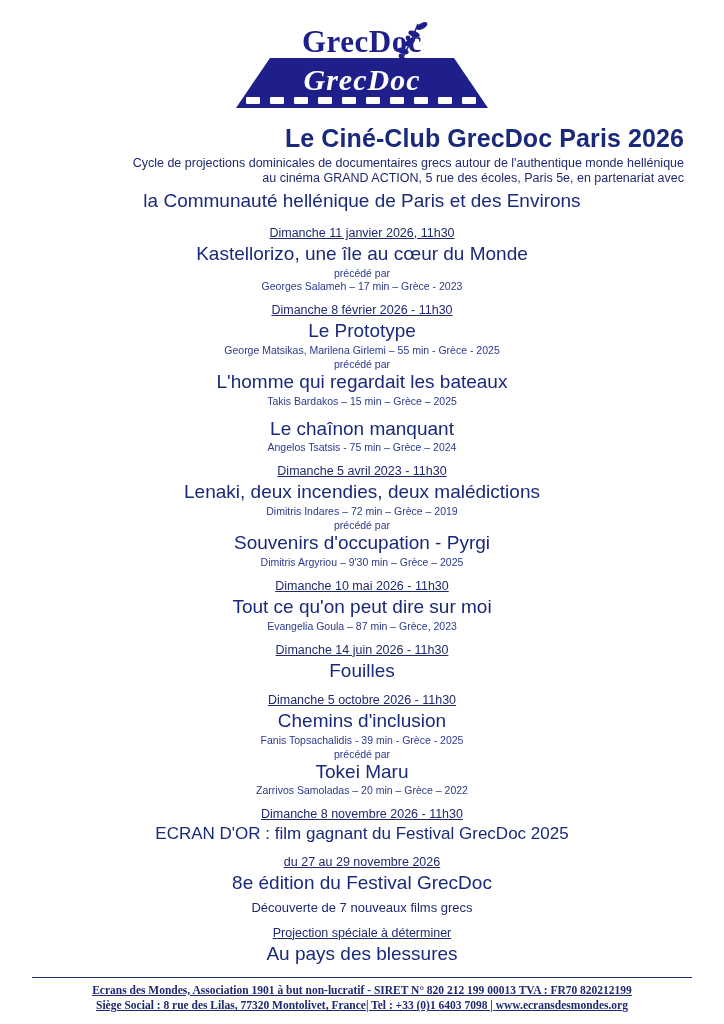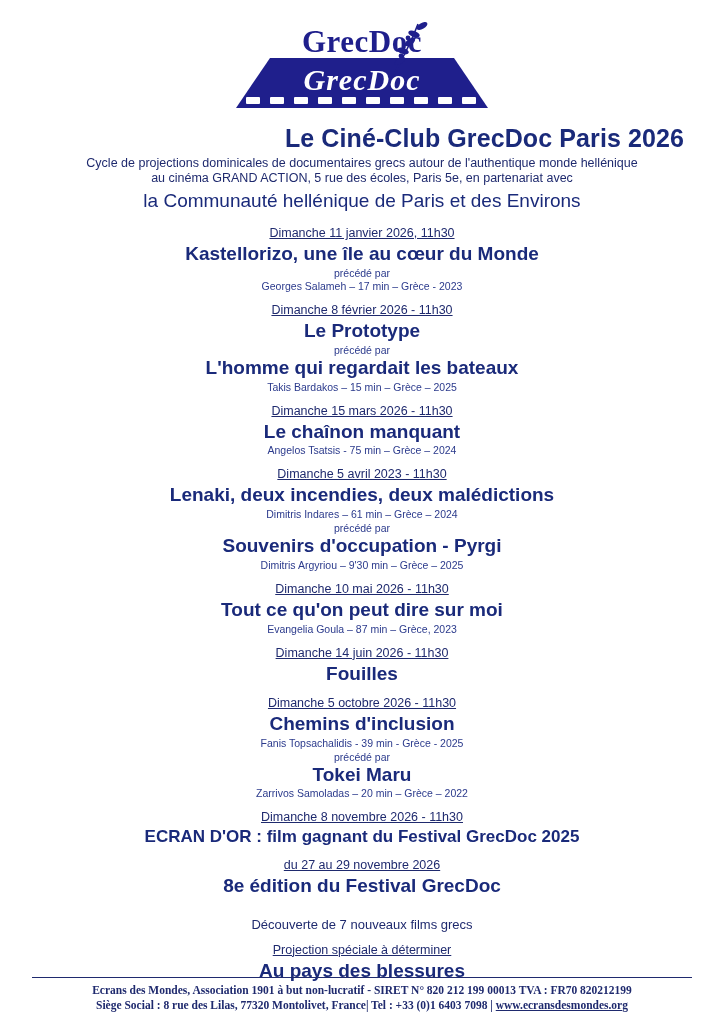--- a/index.html
+++ b/index.html
@@ -40,21 +40,21 @@
   
   .main-title {
     text-align: right;
     font-size: 25px;
     font-weight: bold;
     color: #1a2a7a;
     letter-spacing: 0.1px;
     margin: 2px 0 3px 0;
   }
   .sub1, .sub2 {
-    text-align: center;
+    text-align: right;
     font-size: 12.5px;
     color: #1f2a6e;
     margin: 1px 0;
   }
   .sub3 {
     text-align: center;
     font-size: 19px;
     font-weight: normal;
     color: #1a2a7a;
     margin: 5px 0 14px 0;
@@ -65,21 +65,21 @@
   .date {
     text-align: center;
     font-size: 12.5px;
     color: #1f2a6e;
     text-decoration: underline;
     margin-bottom: 3px;
   }
   .film-title {
     text-align: center;
     font-size: 19px;
-    font-weight: bold;
+    font-weight: normal;
     color: #1a2a7a;
     line-height: 1.15;
     margin: 1px 0 2px 0;
   }
   .film-title.small {
     font-size: 17px;
   }
   .credits {
     text-align: center;
     font-size: 10.5px;
@@ -89,30 +89,31 @@
   .preceded {
     text-align: center;
     font-size: 10.5px;
     color: #2b3a8c;
     margin: 0 0 1px 0;
   }
   .plain-line {
     text-align: center;
     font-size: 13px;
     color: #1f2a6e;
-    margin-top: 20px;
+    margin-top: 6px;
   }
 
   
   .footer {
     position: absolute;
     left: 0;
     right: 0;
     bottom: 10px;
     padding: 0 32px;
+    text-decoration: underline;
   }
   .footer-rule {
     border-top: 1px solid #1f2a6e;
     margin-bottom: 5px;
   }
   .footer-line {
     text-align: center;
     font-family: "Liberation Serif", serif;
     font-size: 11.5px;
     font-weight: bold;
@@ -176,35 +177,35 @@
   <div class="entry">
     <div class="date">Dimanche 11 janvier 2026, 11h30</div>
     <div class="film-title">Kastellorizo, une île au cœur du Monde</div>
     <div class="preceded">précédé par</div>
     <div class="credits">Georges Salameh – 17 min – Grèce - 2023</div>
   </div>
 
   <div class="entry">
     <div class="date">Dimanche 8 février 2026 - 11h30</div>
     <div class="film-title">Le Prototype</div>
+    <div class="credits">George Matsikas, Marilena Girlemi – 55 min - Grèce - 2025</div>
     <div class="preceded">précédé par</div>
     <div class="film-title">L'homme qui regardait les bateaux</div>
     <div class="credits">Takis Bardakos – 15 min – Grèce – 2025</div>
   </div>
 
   <div class="entry">
-    <div class="date">Dimanche 15 mars 2026 - 11h30</div>
     <div class="film-title">Le chaînon manquant</div>
     <div class="credits">Angelos Tsatsis - 75 min – Grèce – 2024</div>
   </div>
 
   <div class="entry">
     <div class="date">Dimanche 5 avril 2023 - 11h30</div>
     <div class="film-title">Lenaki, deux incendies, deux malédictions</div>
-    <div class="credits">Dimitris Indares – 61 min – Grèce – 2024</div>
+    <div class="credits">Dimitris Indares – 72 min – Grèce – 2019</div>
     <div class="preceded">précédé par</div>
     <div class="film-title">Souvenirs d'occupation - Pyrgi</div>
     <div class="credits">Dimitris Argyriou – 9'30 min – Grèce – 2025</div>
   </div>
 
   <div class="entry">
     <div class="date">Dimanche 10 mai 2026 - 11h30</div>
     <div class="film-title">Tout ce qu'on peut dire sur moi</div>
     <div class="credits">Evangelia Goula – 87 min – Grèce, 2023</div>
   </div>

